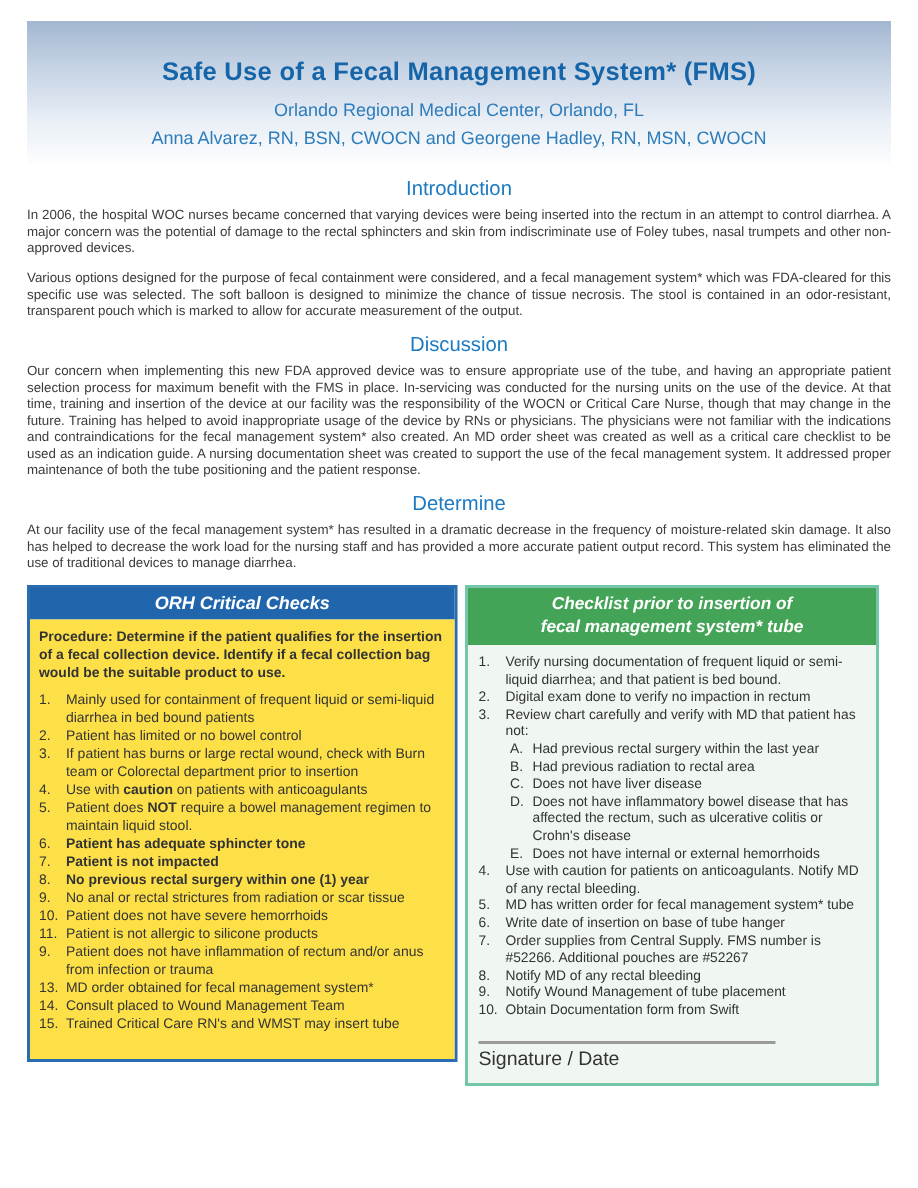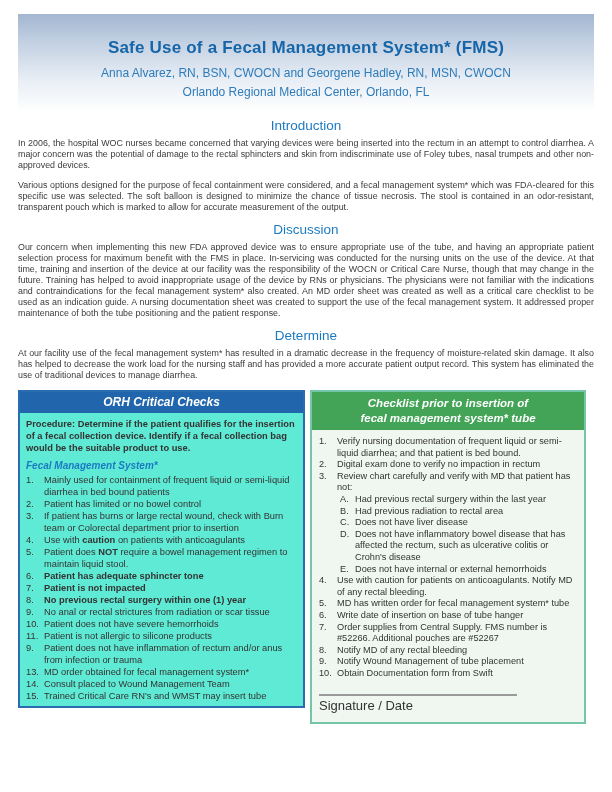--- a/index.html
+++ b/index.html
@@ -33,21 +33,21 @@
   }
   .boxes {
     display: flex; margin: 6px 18px 0; gap: 5px; align-items: flex-start;
   }
   .box { flex: none; }
   .left-box { width: 287px; border: 2px solid #2a6cb0; }
   .left-box .box-header {
     background: #2166ac; color: #ffffff; font-style: italic; font-weight: bold;
     font-size: 12px; text-align: center; padding: 3px 0 4px;
   }
-  .left-box .box-body { background: #5eead4; padding: 5px 6px 4px; }
+  .left-box .box-body { background: #fde047; padding: 5px 6px 18px; }
   .procedure {
     font-weight: bold; font-size: 9.3px; line-height: 12px;
     color: #333333; margin-bottom: 6px;
   }
   .subheading {
     color: #1b7ac2; font-weight: bold; font-style: italic;
     font-size: 10px; margin-bottom: 3px;
   }
   .li-row { display: flex; font-size: 9.3px; line-height: 12px; color: #333333; }
   .li-num { width: 18px; flex: none; }
@@ -66,22 +66,22 @@
   .sig-line { width: 198px; border-top: 2px solid #9a9a9a; margin-bottom: 2px; }
   .sig-label { font-size: 13px; color: #333333; }
 </style>
 </head>
 <body>
 
 <div class="page">
 
   <header class="banner">
     <h1>Safe Use of a Fecal Management System* (FMS)</h1>
+    <p>Orlando Regional Medical Center, Orlando, FL</p>
     <p>Anna Alvarez, RN, BSN, CWOCN and Georgene Hadley, RN, MSN, CWOCN</p>
-    <p>Orlando Regional Medical Center, Orlando, FL</p>
   </header>
 
   <div class="content">
     <section>
       <h2 class="section-heading">Introduction</h2>
       <p class="body-par">In 2006, the hospital WOC nurses became concerned that varying devices were being inserted into the rectum in an attempt to control diarrhea.  A major concern was the potential of damage to the rectal sphincters and skin from indiscriminate use of Foley tubes, nasal trumpets and other non-approved devices.</p>
       <p class="body-par">Various options designed for the purpose of fecal containment were considered, and a fecal management system* which was FDA-cleared for this specific use was selected. The soft balloon is designed to minimize the chance of tissue necrosis. The stool is contained in an odor-resistant, transparent pouch which is marked to allow for accurate measurement of the output.</p>
     </section>
 
     <section>
@@ -94,21 +94,20 @@
       <p class="body-par">At our facility use of the fecal management system* has resulted in a dramatic decrease in the frequency of moisture-related skin damage. It also has helped to decrease the work load for the nursing staff and has provided a more accurate patient output record. This system has eliminated the use of traditional devices to manage diarrhea.</p>
     </section>
   </div>
 
   <div class="boxes">
 
     <div class="box left-box">
       <div class="box-header">ORH Critical Checks</div>
       <div class="box-body">
         <p class="procedure">Procedure: Determine if the patient qualifies for the insertion of a fecal collection device. Identify if a fecal collection bag would be the suitable product to use.</p>
-        <p class="subheading">Fecal Management System*</p>
         <div class="list">
             <div class="li-row">
               <span class="li-num">1.</span>
               <div class="li-text">Mainly used for containment of frequent liquid or semi-liquid diarrhea in bed bound patients</div>
             </div>
             <div class="li-row">
               <span class="li-num">2.</span>
               <div class="li-text">Patient has limited or no bowel control</div>
             </div>
             <div class="li-row">

